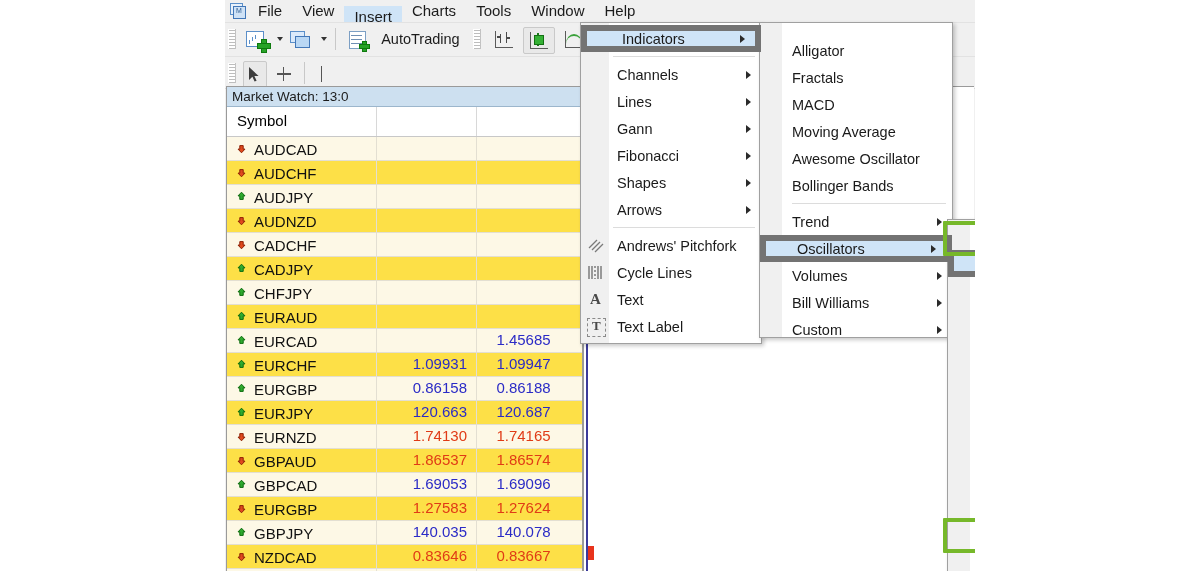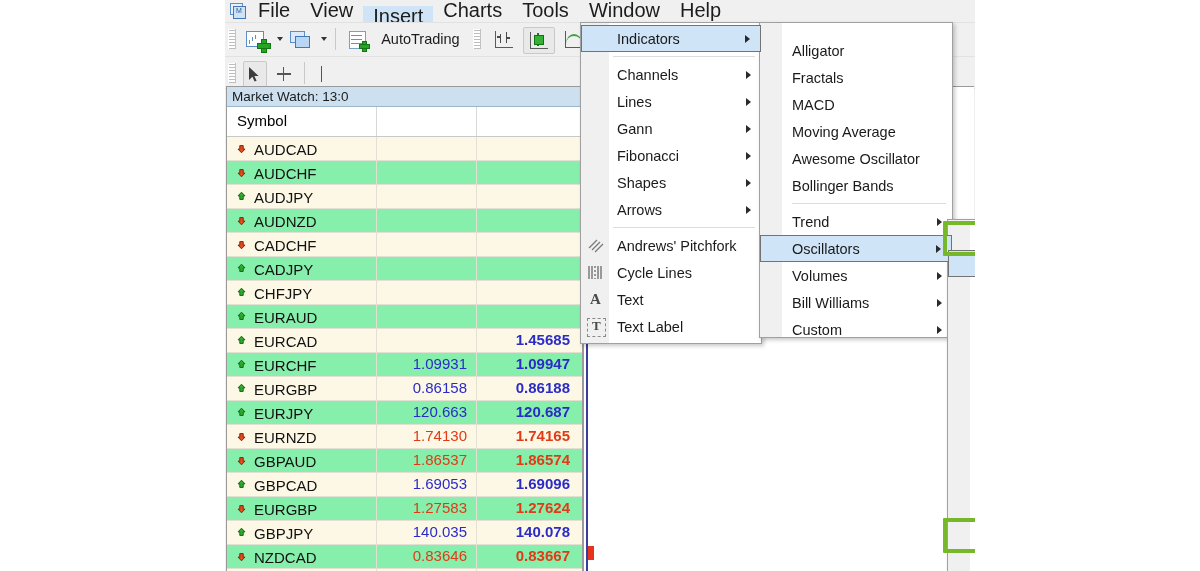--- a/index.html
+++ b/index.html
@@ -12,21 +12,21 @@
 
   
   .app{position:absolute;left:225px;top:0;width:750px;height:571px;background:#f0f0f0;overflow:hidden;}
 
   
   .menubar{position:absolute;left:0;top:0;width:750px;height:22px;background:#f0f0f0;display:flex;align-items:center;}
   .appicon{width:22px;height:20px;margin-left:1px;position:relative;flex:0 0 auto;}
   .appicon .sq1{position:absolute;left:4px;top:2px;width:11px;height:10px;border:1px solid #5b8fc9;background:#e8f1fb;}
   .appicon .sq2{position:absolute;left:7px;top:5px;width:11px;height:11px;border:1px solid #4277b8;background:#cfe2f6;}
   .appicon .sq2::after{content:"M";position:absolute;left:2px;top:0px;font-size:7px;color:#2d5c92;font-family:"Liberation Sans",sans-serif;}
-  .menuitem{padding:3px 10px 4px 10px;font-size:20px;color:#1c1c1c;white-space:nowrap;line-height:15px;text-align:right;}
+  .menuitem{padding:3px 10px 4px 10px;font-size:15px;color:#1c1c1c;white-space:nowrap;line-height:15px;text-align:right;}
   .menuitem.active{background:#cfe4f7;color:#1c1c1c;margin-top:12px;}
 
   
   .toolbar{position:absolute;left:0;width:750px;background:#f0f0f0;border-top:1px solid #e2e2e2;border-bottom:1px solid #d9d9d9;}
   .tb1{top:22px;height:33px;}
   .tb2{top:56px;height:31px;}
   .grip{display:inline-block;width:6px;height:20px;margin:6px 3px 0 3px;vertical-align:top;
         background:repeating-linear-gradient(to bottom,#ffffff 0 1px,#bdbdbd 1px 2px,#ffffff 2px 3px);
         border-left:1px solid #ffffff;border-right:1px solid #c2c2c2;}
   .tbtn{display:inline-block;height:25px;margin:4px 0 0 0;padding:0 3px;vertical-align:top;position:relative;}
@@ -84,41 +84,41 @@
             font-size:13.5px;color:#1b1b1b;padding:2px 0 0 5px;box-sizing:border-box;}
   .mw-head{height:29px;background:#ffffff;border-bottom:1px solid #c8c8c8;display:flex;}
   .mw-head div{font-size:15px;color:#000000;padding:5px 0 0 10px;box-sizing:border-box;}
   .col-sym{width:150px;border-right:1px solid #d8d8d8;}
   .col-bid{width:100px;border-right:1px solid #d8d8d8;text-align:right;padding-right:8px !important;}
   .col-ask{width:102px;text-align:right;padding-right:8px !important;}
   .mw-row{height:23px;display:flex;border-bottom:1px solid #e3dfd2;}
   .mw-row .c{font-size:15px;box-sizing:border-box;padding-top:2px;}
   .mw-row .c.sym{width:150px;border-right:1px solid #e3dfd2;padding-left:8px;display:flex;align-items:center;gap:6px;color:#111;}
   .mw-row .c.bid{width:100px;border-right:1px solid #e3dfd2;text-align:right;padding-right:9px;}
-  .mw-row .c.ask{width:102px;text-align:right;padding-right:9px;font-weight:bold;}
+  .mw-row .c.ask{width:102px;text-align:center;padding-right:9px;}
   .bg-a{background:#fdf8e6;}
-  .bg-b{background:#86efac;}
+  .bg-b{background:#fde047;}
   .up{color:#2b2bc6;}
   .down{color:#e03b16;}
   .arw{display:inline-block;width:13px;height:13px;position:relative;flex:0 0 auto;}
   .arw svg{display:block;}
 
   
   .chartwin{position:absolute;left:358px;top:86px;width:390px;height:485px;background:#ffffff;border:1px solid #9a9a9a;border-right:none;}
   .chart-inner{position:absolute;left:2px;top:2px;right:0;bottom:0;background:#fff;border-left:2px solid #3b3b9b;}
   .priceline{position:absolute;left:4px;top:3px;font-size:13px;color:#2b2bc6;white-space:nowrap;}
   .redtick{position:absolute;left:0px;bottom:12px;width:6px;height:14px;background:#e8331c;}
 
   
   .menu{position:absolute;background:#ffffff;border:1px solid #a0a0a0;box-shadow:2px 2px 4px rgba(0,0,0,.22);}
   .menu .gutter{position:absolute;left:0;top:0;bottom:0;width:28px;background:#f0f0f0;}
   .mrow{position:relative;height:27px;display:flex;align-items:center;font-size:14.5px;color:#1a1a1a;padding-left:36px;white-space:nowrap;z-index:2;}
   .mrow .lbl{flex:1;}
   .mrow .sub{width:0;height:0;border-top:4px solid transparent;border-bottom:4px solid transparent;border-left:5px solid #2a2a2a;margin-right:10px;}
-  .mrow.hl{background:#cfe4f7;border:1px solid #737373;box-sizing:border-box;padding-left:35px;}
+  .mrow.hl{background:#cfe4f7;border:6px solid #737373;box-sizing:border-box;padding-left:35px;}
   .mdiv{height:1px;background:#dcdcdc;margin:4px 6px 4px 32px;}
   .micon{position:absolute;left:5px;top:4px;width:19px;height:19px;}
 
   
   #insertMenu{left:355px;top:22px;width:180px;height:320px;}
   #insertMenu .mrow{height:27px;}
 
   
   #indMenu{left:534px;top:22px;width:192px;height:314px;}
   #indMenu .gutter{width:22px;}

